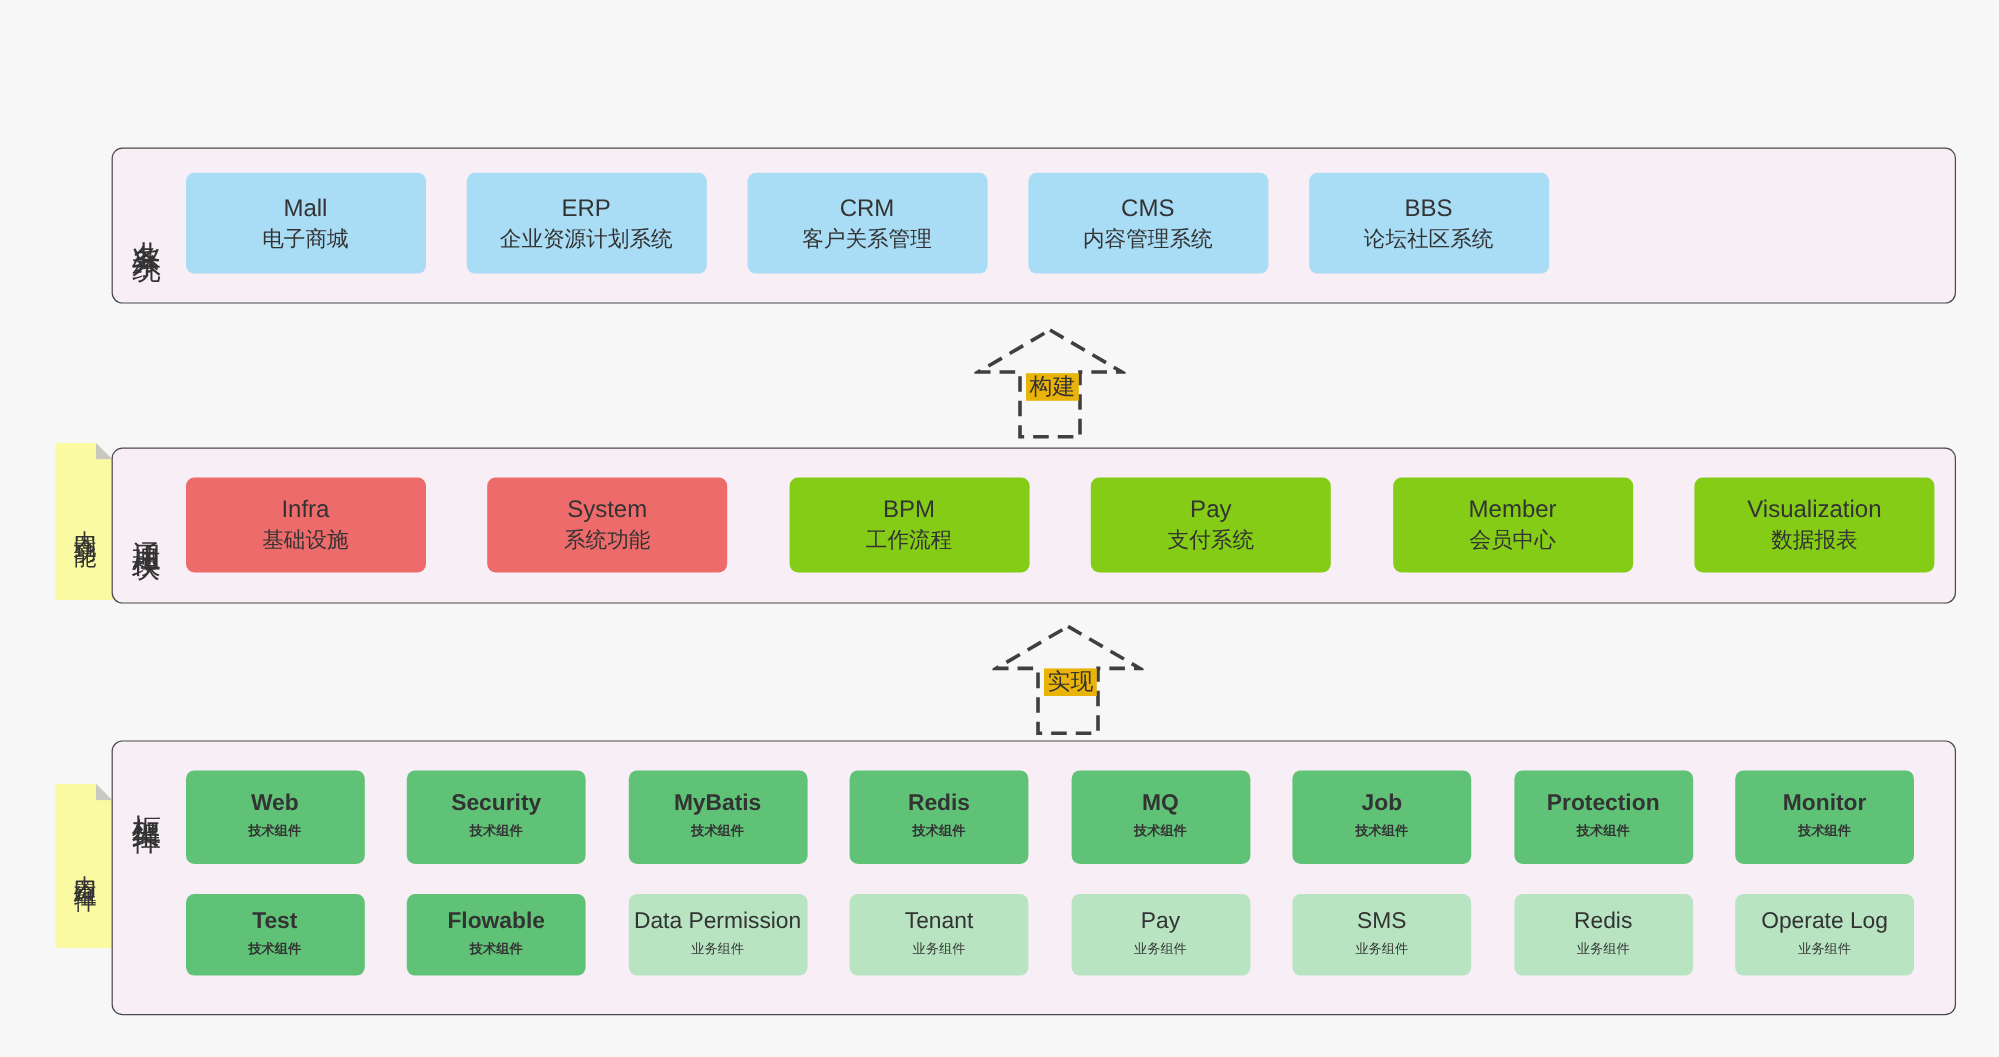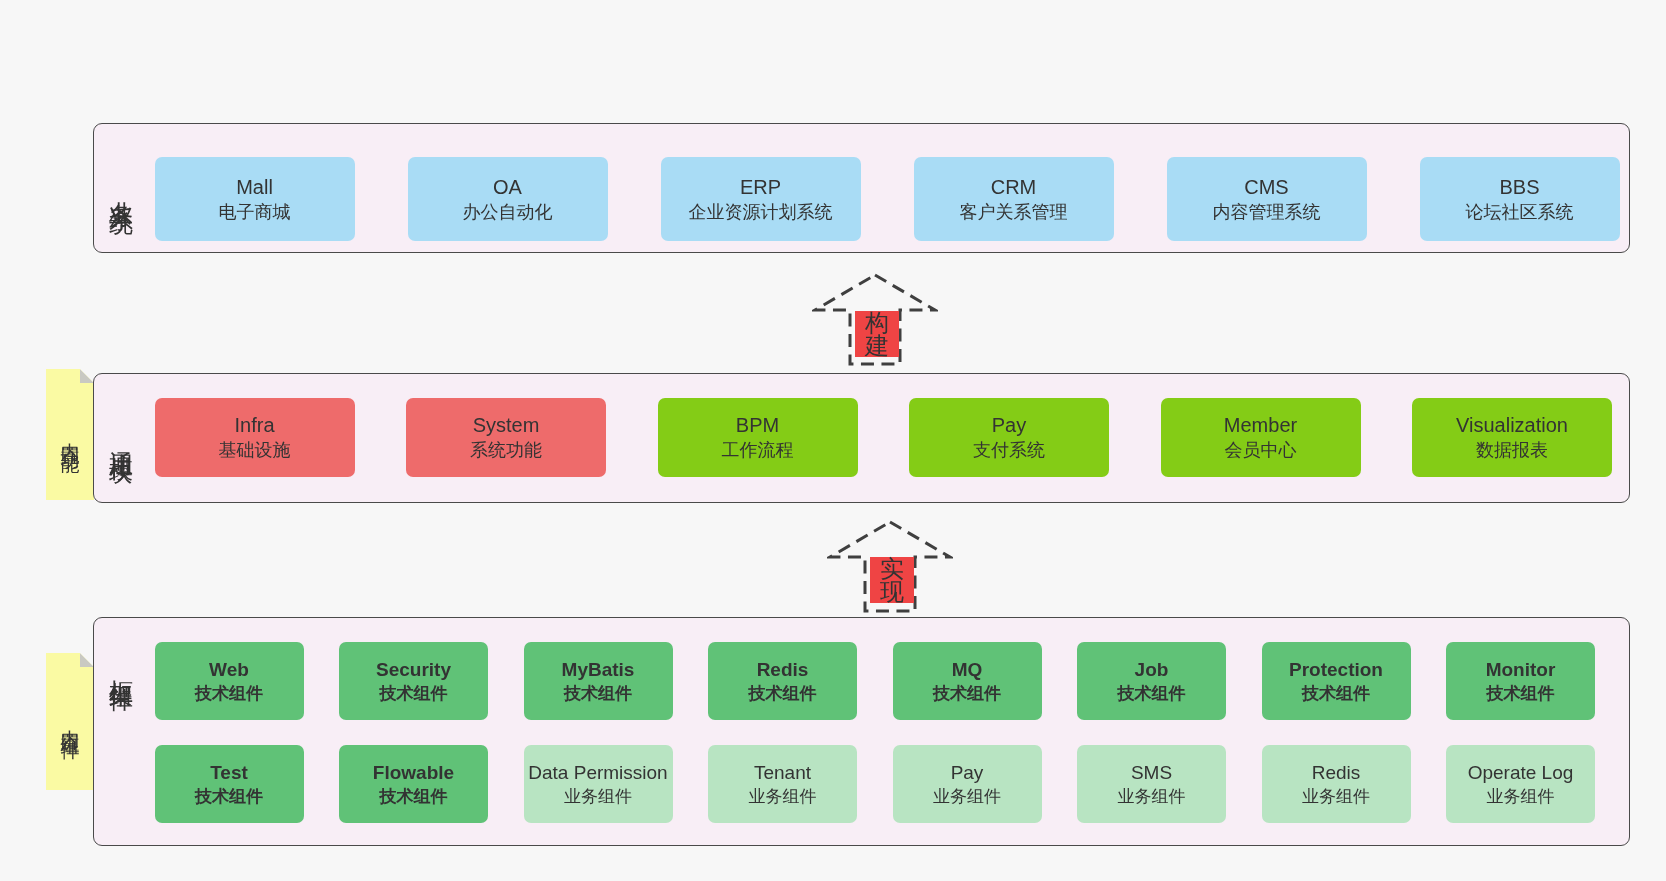--- a/index.html
+++ b/index.html
@@ -12,38 +12,38 @@
     position:absolute;background:#f8eef6;
     border:1.5px solid #4a4a4a;border-radius:9px;box-sizing:border-box;
   }
   .band-label{
     position:absolute;left:11px;top:50%;transform:translateY(-50%);
     writing-mode:vertical-rl;text-orientation:upright;
     font-size:24px;letter-spacing:3px;color:#333;white-space:nowrap;
   }
   .band-label.fixed{top:42px;transform:none;}
   .row{position:absolute;display:flex;}
-  .band1 .row{left:60.5px;top:33px;gap:53px;}
+  .band1 .row{left:60.5px;top:20px;gap:34px;}
   .band2 .row{left:60.5px;top:24px;gap:51.5px;}
   .band3 .row{left:60.5px;gap:35.5px;}
   .band3 .row1{top:24px;}
   .band3 .row2{top:127px;}
   .node{
     border-radius:7px;display:flex;flex-direction:column;
     align-items:center;justify-content:center;text-align:center;color:#333;
     box-sizing:border-box;padding:2px;
   }
   .band1 .node{width:200px;height:84px;}
   .band2 .node{width:200px;height:79px;}
   .band3 .node{width:149px;height:78px;}
-  .band3 .row2 .node{height:78px;}
+  .band3 .row2 .node{height:68px;}
   .node .en{font-size:20px;line-height:26px;}
   .node .cn{font-size:18px;line-height:25px;}
   .band3 .node .en{font-size:19px;line-height:24px;}
-  .band3 .node .cn{font-size:17px;line-height:23px;}
+  .band3 .node .cn{font-size:11px;line-height:23px;}
   .blue{background:#a9dcf5;}
   .red{background:#ee6b6b;}
   .pink{background:#84cc16;}
   .green{background:#60c277;font-weight:bold;}
   .lgreen{background:#b8e4c2;}
   .sticky{
     position:absolute;width:48px;background:#fafaa3;
     clip-path:polygon(0 0,calc(100% - 14px) 0,100% 14px,100% 100%,0 100%);
     filter:drop-shadow(1px 1px 1px rgba(0,0,0,0.15));
   }
@@ -53,21 +53,21 @@
   }
   .sticky .sticky-label{
     position:absolute;left:50%;top:50%;transform:translate(-50%,-50%);
     writing-mode:vertical-rl;text-orientation:upright;
     font-size:19px;letter-spacing:4px;color:#333;white-space:nowrap;
   }
   .arrow{position:absolute;}
   .arrow path{fill:none;stroke:#3f3f3f;stroke-width:3;stroke-dasharray:13 7.5;}
   .arrow-label{
     position:absolute;width:44px;text-align:center;
-    font-size:24px;line-height:23px;color:#333;background:#ef4444;
+    font-size:19px;line-height:23px;color:#333;background:#eab308;
   }
 </style>
 </head>
 <body>
 
 <div id="canvas">
 
   <div class="sticky" style="left:46px;top:369px;height:131px;">
     <div class="fold"></div>
     <div class="sticky-label">内置功能</div>
@@ -77,24 +77,20 @@
     <div class="fold"></div>
     <div class="sticky-label">内置组件</div>
   </div>
 
   <div class="band band1" style="left:93px;top:123px;width:1537px;height:130px;">
     <div class="band-label">业务系统</div>
     <div class="row">
       <div class="node blue">
         <div class="en">Mall</div>
         <div class="cn">电子商城</div>
-      </div>
-      <div class="node blue">
-        <div class="en">OA</div>
-        <div class="cn">办公自动化</div>
       </div>
       <div class="node blue">
         <div class="en">ERP</div>
         <div class="cn">企业资源计划系统</div>
       </div>
       <div class="node blue">
         <div class="en">CRM</div>
         <div class="cn">客户关系管理</div>
       </div>
       <div class="node blue">

